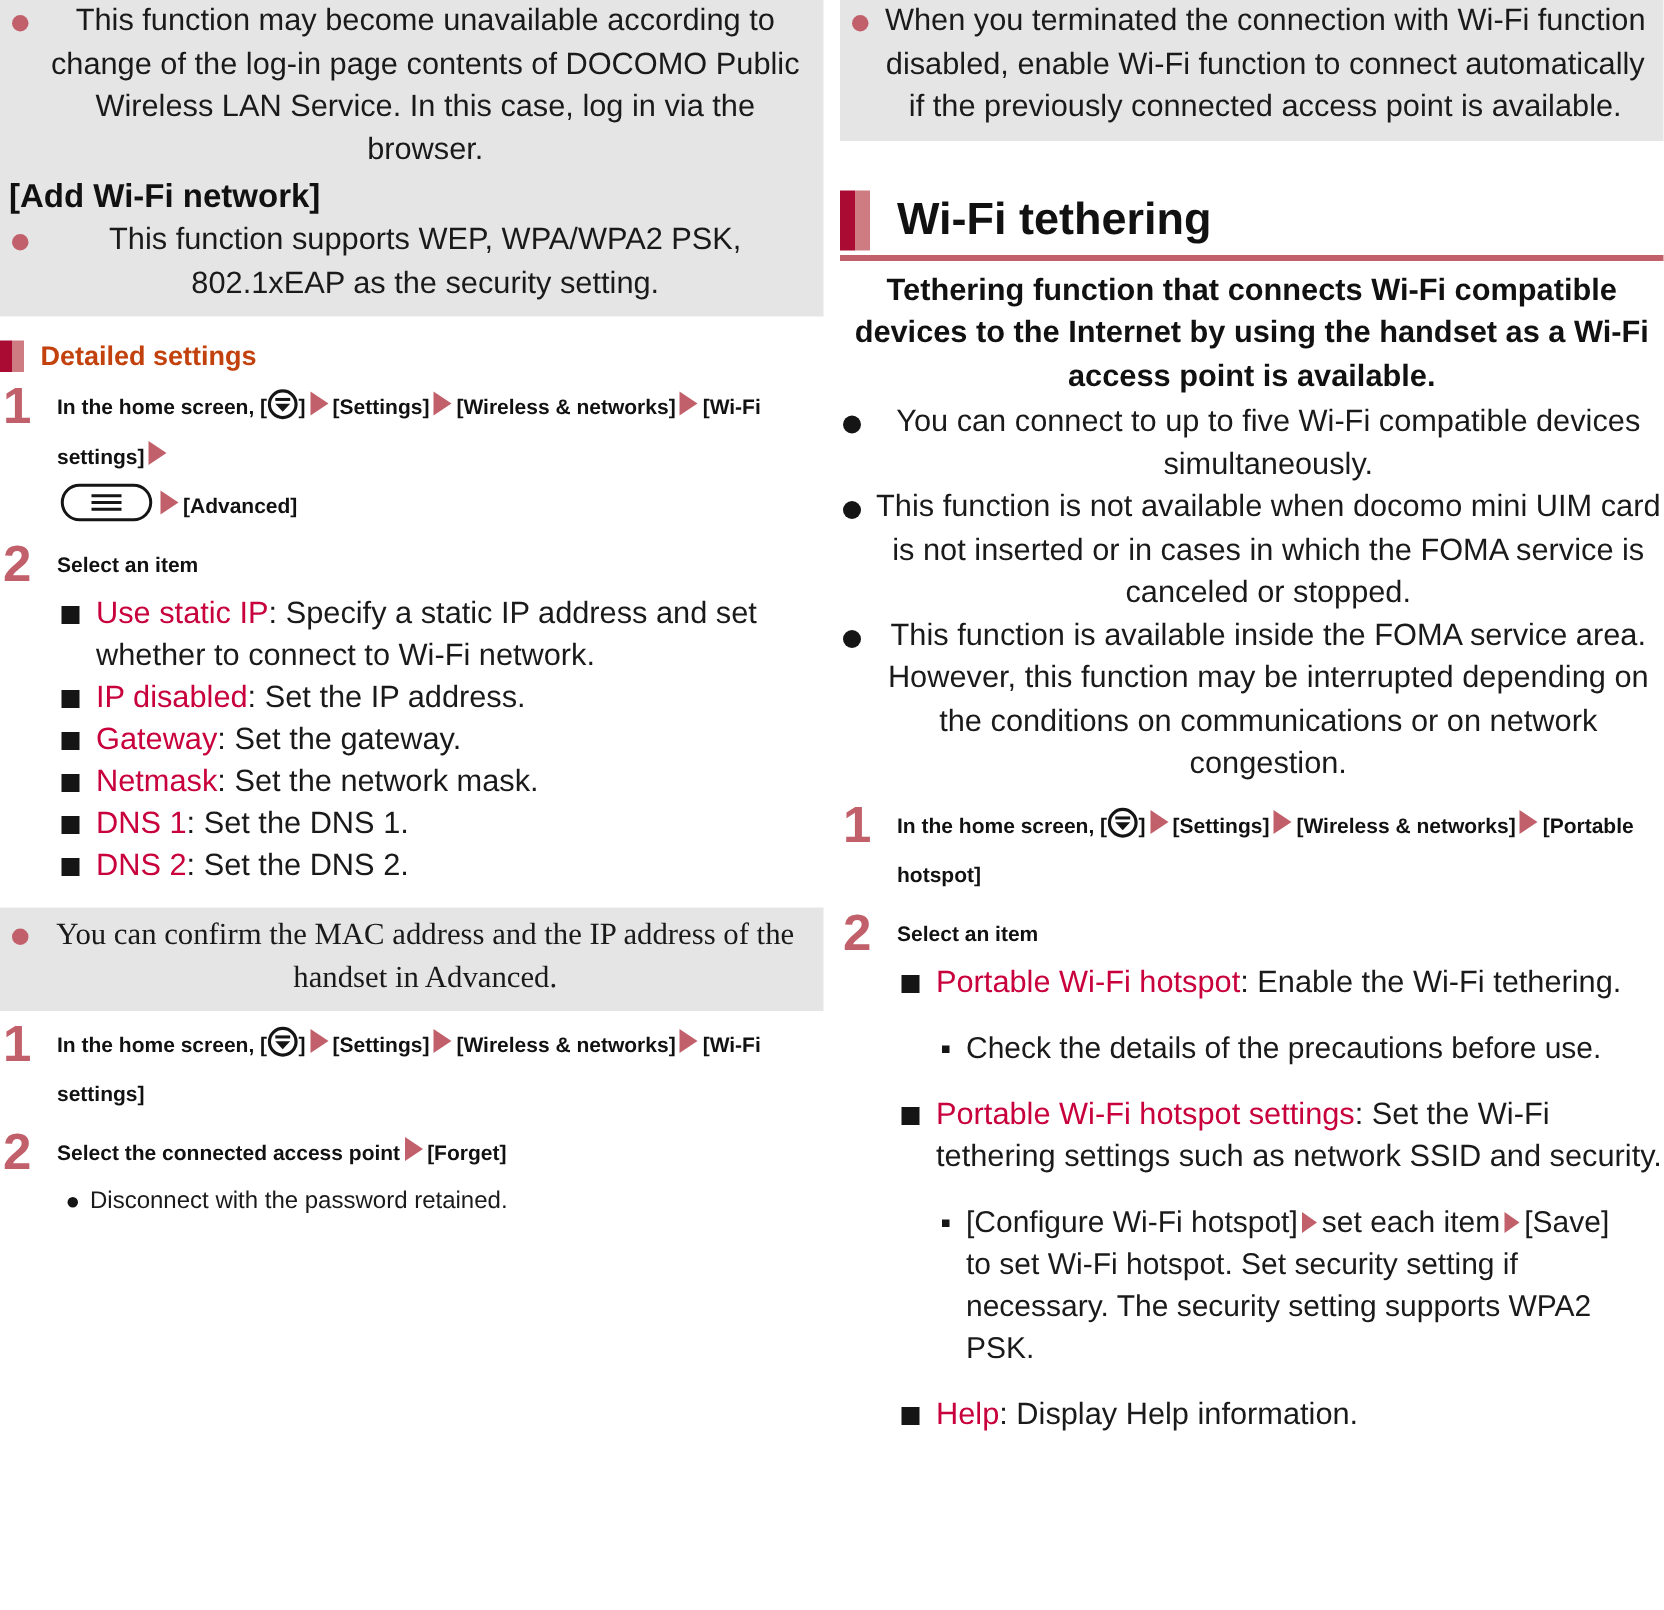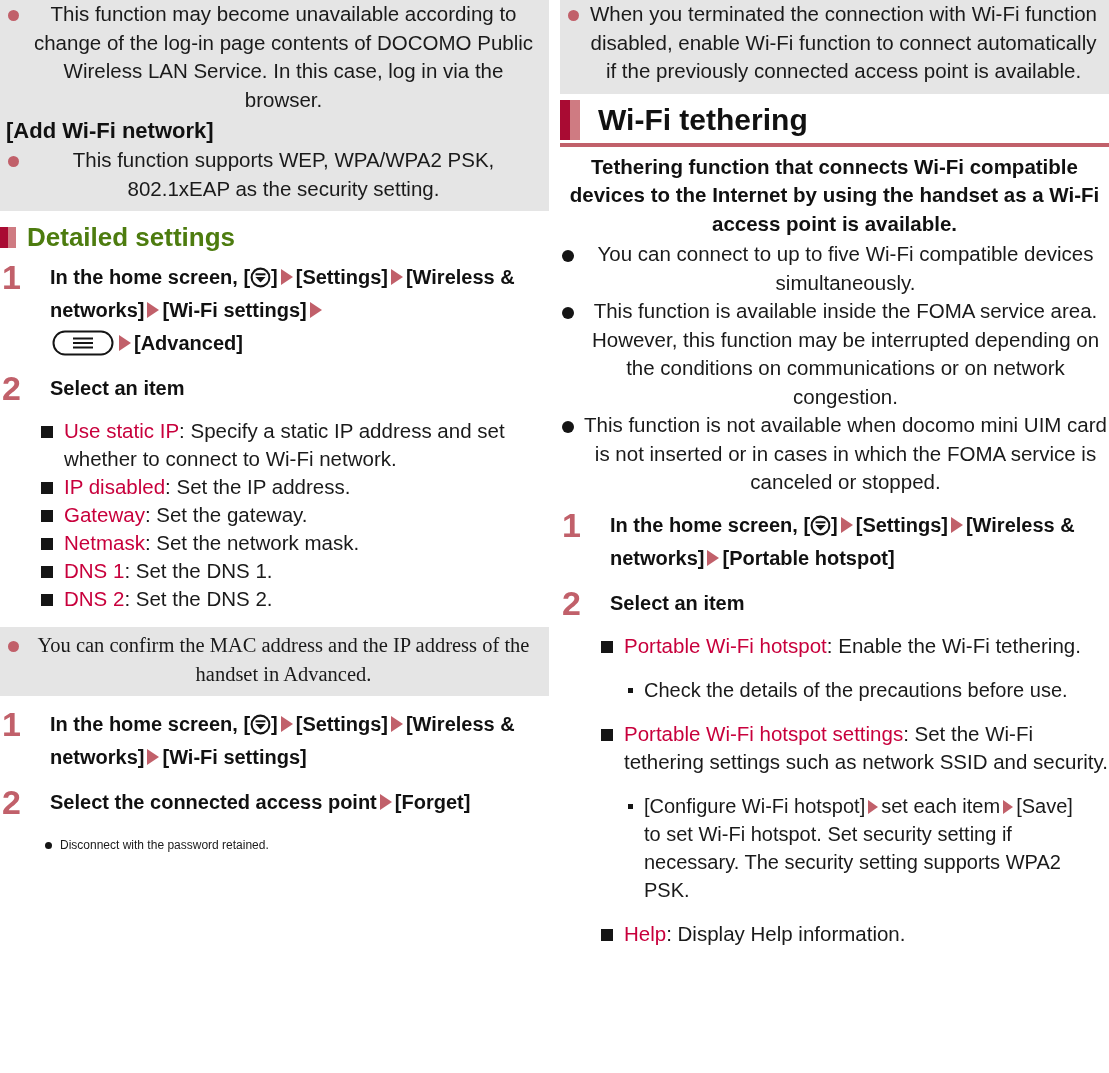--- a/index.html
+++ b/index.html
@@ -58,21 +58,21 @@
     height: 11px;
     border-radius: 50%;
     background: #c1606a;
   }
   .bul.black > .dot { background: #151515; width: 12px; height: 12px; }
 
   
   .subdot-item {
     position: relative;
     padding-left: 22px;
-    font-size: 12px;
+    font-size: 16px;
     line-height: 28px;
     margin: 0;
   }
   .subdot-item > .sdot {
     position: absolute;
     left: 7px;
     top: 11px;
     width: 7px;
     height: 7px;
     border-radius: 50%;
@@ -128,27 +128,27 @@
     align-items: center;
     margin: 14px 0 2px 0;
   }
   .sub-head .marks {
     display: inline-flex;
     margin-right: 11px;
   }
   .sub-head .m1 { width: 8px; height: 21px; background: #a90b33; }
   .sub-head .m2 { width: 8px; height: 21px; background: #cf7b82; }
   .sub-head .sh-text {
-    font-size: 26px;
-    font-weight: bold;
-    color: #4d7c0f;
+    font-size: 18px;
+    font-weight: bold;
+    color: #c2410c;
     line-height: 24px;
   }
 
-  .major-head-wrap { margin: 6px 0 6px 0; }
+  .major-head-wrap { margin: 33px 0 6px 0; }
   .major-head {
     display: flex;
     align-items: center;
   }
   .major-head .marks { display: inline-flex; margin-right: 18px; }
   .major-head .m1 { width: 10px; height: 40px; background: #a90b33; }
   .major-head .m2 { width: 10px; height: 40px; background: #cf7b82; }
   .major-head .mh-text {
     font-size: 30px;
     font-weight: bold;
@@ -181,25 +181,25 @@
     position: absolute;
     left: 2px;
     top: -2px;
     font-size: 34px;
     font-weight: bold;
     color: #c1606a;
     line-height: 36px;
     font-family: "Liberation Sans", sans-serif;
   }
   .step-title {
-    font-size: 20px;
+    font-size: 14px;
     font-weight: bold;
     line-height: 33px;
     color: #111;
-    margin: 12px;
+    margin: 0;
   }
   .step-body { margin-top: 2px; }
 
   
   .arrow {
     display: inline-block;
     width: 0; height: 0;
     border-left: 12px solid #c1606a;
     border-top: 8px solid transparent;
     border-bottom: 8px solid transparent;
@@ -356,25 +356,25 @@
     </div>
 
     <p class="lead-bold">Tethering function that connects Wi-Fi compatible devices to the Internet by using the handset as a Wi-Fi access point is available.</p>
 
     <p class="bul black">
       <span class="dot"></span>
       <span>You can connect to up to five Wi-Fi compatible devices simultaneously.</span>
     </p>
     <p class="bul black">
       <span class="dot"></span>
-      <span>This function is available inside the FOMA service area. However, this function may be interrupted depending on the conditions on communications or on network congestion.</span>
+      <span>This function is not available when docomo mini UIM card is not inserted or in cases in which the FOMA service is canceled or stopped.</span>
     </p>
     <p class="bul black">
       <span class="dot"></span>
-      <span>This function is not available when docomo mini UIM card is not inserted or in cases in which the FOMA service is canceled or stopped.</span>
+      <span>This function is available inside the FOMA service area. However, this function may be interrupted depending on the conditions on communications or on network congestion.</span>
     </p>
 
     <div class="step" style="margin-top:10px;">
       <span class="num">1</span>
       <p class="step-title">
         <span>In the home screen, [</span><span class="ico-drawer"><svg viewBox="0 0 22 22" width="21" height="21">
               <circle cx="11" cy="11" r="9.3" fill="none" stroke="#151515" stroke-width="2.2"></circle>
               <rect x="5.8" y="6.6" width="10.4" height="2.1" fill="#151515"></rect>
               <polygon points="5.8,10.6 16.2,10.6 11,16.2" fill="#151515"></polygon>
             </svg></span><span>]</span><span class="arrow"></span><span>[Settings]</span><span class="arrow"></span><span>[Wireless &amp; networks]</span><span class="arrow"></span><span>[Portable hotspot]</span>

